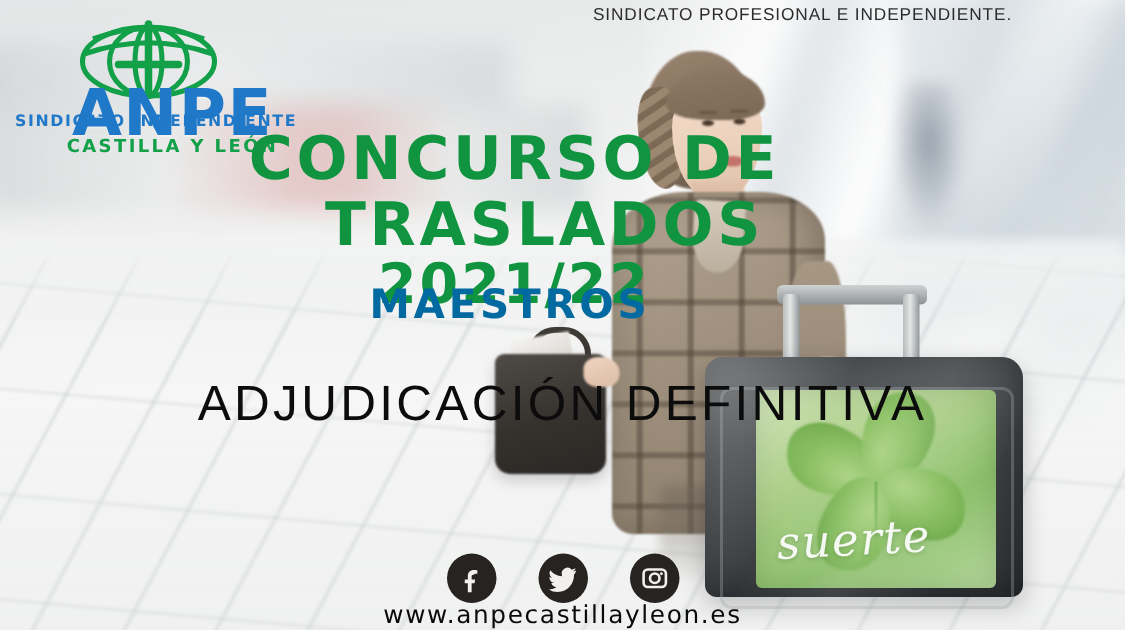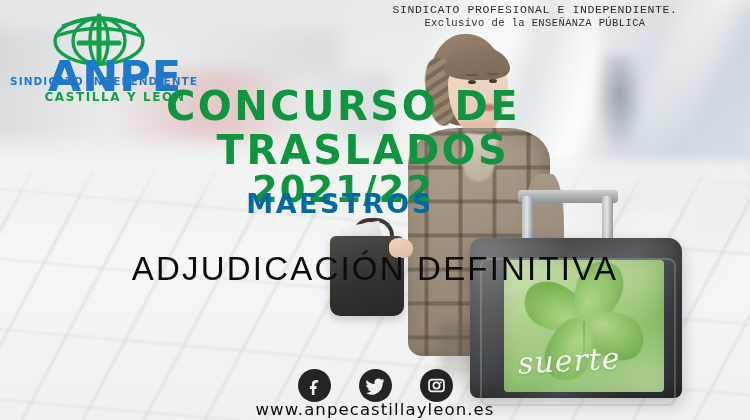--- a/index.html
+++ b/index.html
@@ -320,21 +320,21 @@
     font-weight: bold;
     font-size: 12px;
     letter-spacing: 1.6px;
     color: #12a049;
   }
 
   
   .tagline {
     position: absolute; left: 330px; top: 3px; width: 410px;
     text-align: center;
-    font-family: Liberation Mono, monospace;
+    font-family: Liberation Sans, sans-serif;
     color: #2c2c2c;
     line-height: 1.25;
   }
   .tagline-1 { font-size: 11.5px; letter-spacing: 0.6px; }
   .tagline-2 { font-size: 10.5px; letter-spacing: 0.4px; }
 
   
   .headline {
     position: absolute; left: 13px; top: 88px; width: 660px;
     text-align: center;
@@ -463,21 +463,20 @@
         </g>
       </svg>
     </div>
     <div class="logo-anpe">ANPE</div>
     <div class="logo-sub">SINDICATO INDEPENDIENTE</div>
     <div class="logo-region">CASTILLA Y LEÓN</div>
   </div>
 
   <div class="tagline">
     <div class="tagline-1">SINDICATO PROFESIONAL E INDEPENDIENTE.</div>
-    <div class="tagline-2">Exclusivo de la ENSEÑANZA PÚBLICA</div>
   </div>
 
   <div class="headline">
     <span class="l1">CONCURSO DE</span>
     <span class="l2">TRASLADOS</span>
     <span class="l3">2021/22</span>
   </div>
   <div class="subhead">MAESTROS</div>
 
   <div class="banner">ADJUDICACIÓN DEFINITIVA</div>

